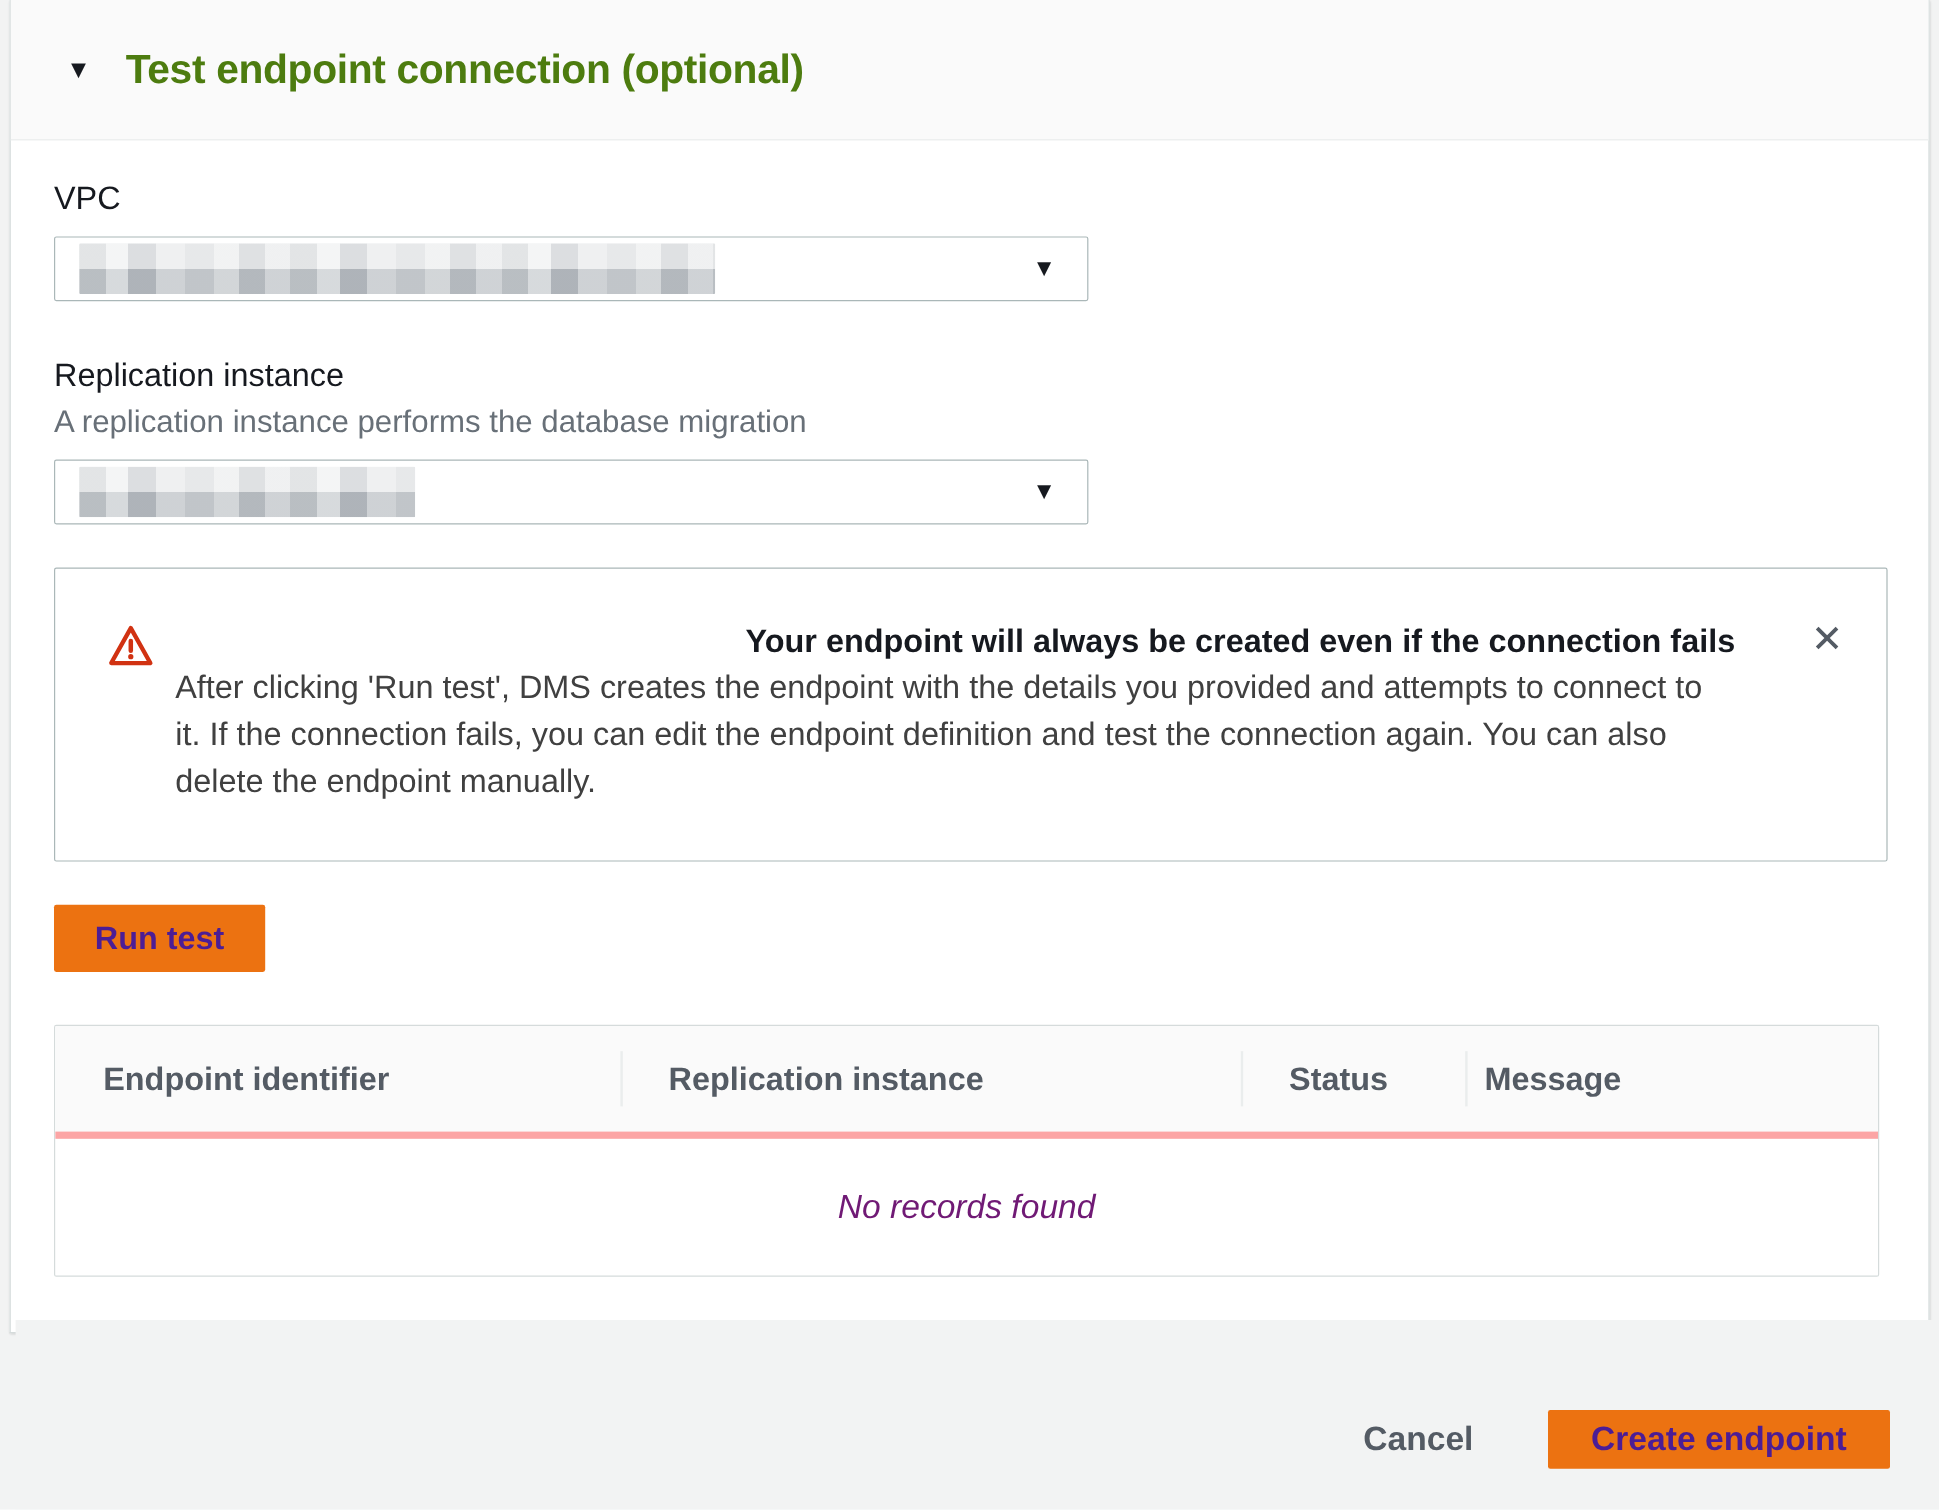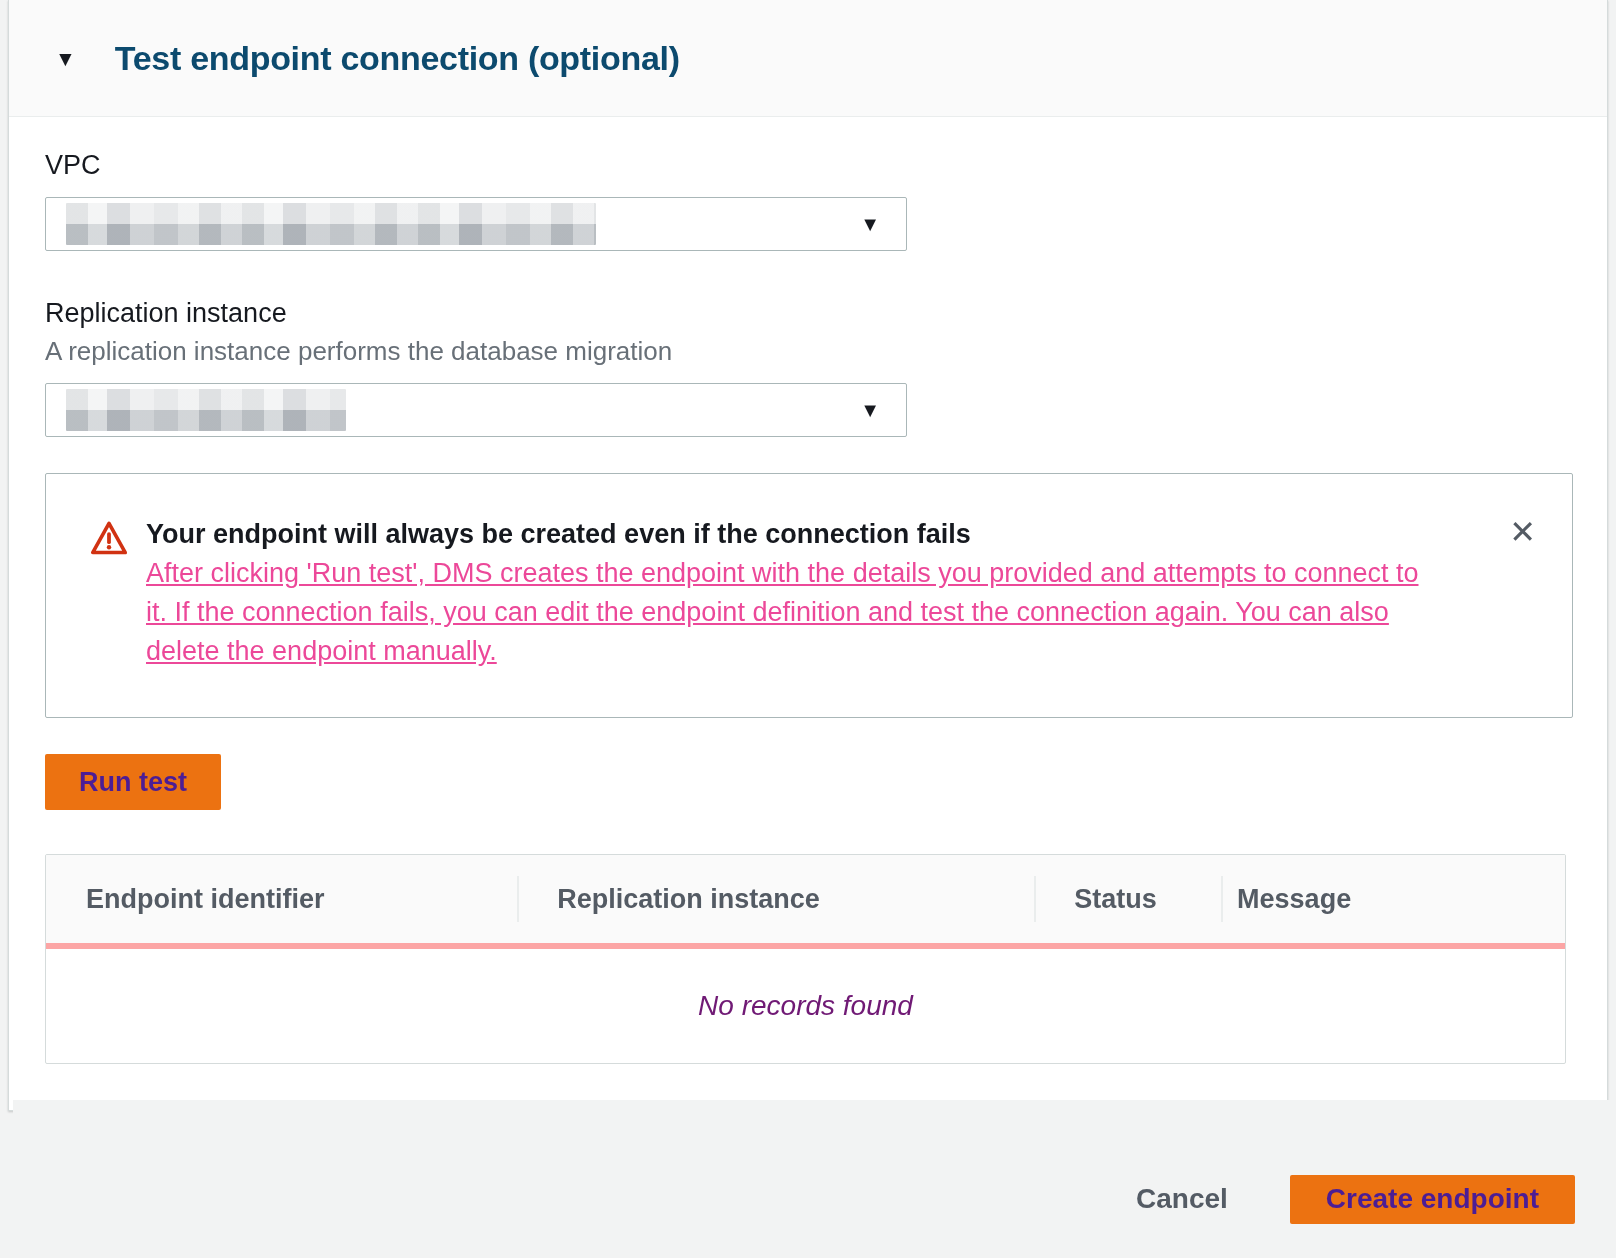--- a/index.html
+++ b/index.html
@@ -22,21 +22,21 @@
   .card-header {
     background:#fafafa;
     border-bottom:1px solid #eaeded;
     height:117px;
     display:flex; align-items:center;
     padding-left:46px;
     cursor:pointer;
   }
   .tri { font-size:21px; color:#16191f; margin-right:28px; line-height:1; }
   .panel-title {
-    margin:11px; font-size:34px; font-weight:bold; color:#0c4a6e; letter-spacing:-0.3px;
+    margin:1px; font-size:34px; font-weight:bold; color:#4d7c0f; letter-spacing:-0.3px;
   }
   .card-body { padding:32px 34px 46px 36px; }
 
   .field-label { font-size:27px; font-weight:normal; color:#16191f; line-height:32px; }
   .field-desc  { font-size:26px; color:#687078; margin:6px 0 0 0; line-height:32px; }
 
   .select {
     margin-top:16px;
     width:862px; height:54px;
     background:#fff;
@@ -63,22 +63,22 @@
   .warning {
     margin-top:36px;
     width:1528px;
     border:1px solid #aab7b8; border-radius:2px;
     background:#fff;
     display:flex; align-items:flex-start;
     padding:40px 36px 46px 44px;
   }
   .warning-icon { flex:0 0 auto; margin:6px 18px 0 0; }
   .warning-text { flex:1 1 auto; max-width:1300px; }
-  .warning-title { font-size:27px; font-weight:bold; color:#16191f; line-height:40px; }
-  .warning-body  { font-size:27px; color:#ec4899; line-height:39px;text-decoration:underline; }
+  .warning-title { font-size:27px; font-weight:bold; color:#16191f; line-height:40px;text-align:right; }
+  .warning-body  { font-size:27px; color:#404040; line-height:39px; }
   .warning-close {
     flex:0 0 auto;
     background:none; border:none; padding:0; margin:2px 0 0 auto;
     font-size:32px; color:#545b64; cursor:pointer; line-height:1;
   }
 
   .btn-primary {
     background:#ec7211; color:#4c1d95;
     border:none; border-radius:2px;
     font-family:"Liberation Sans", sans-serif;

